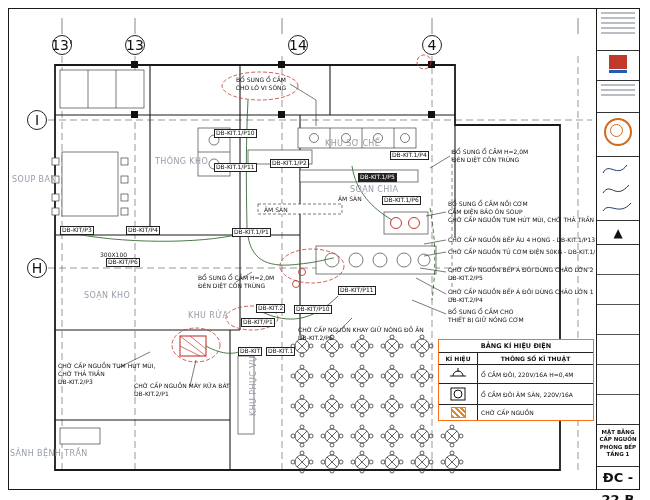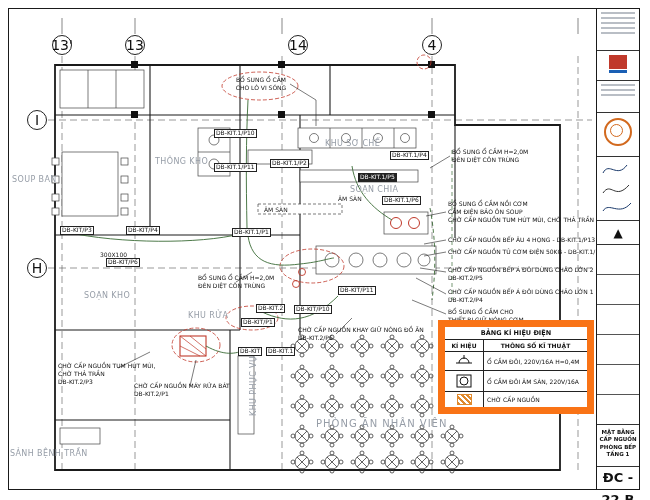--- a/index.html
+++ b/index.html
@@ -12,21 +12,21 @@
   .room.big{font-size:10px;letter-spacing:1px;}
   .db{font-size:6px;background:#fff;border:1px solid #222;padding:0 1px;}
   .db.dark{background:#222;color:#fff;border-color:#222;}
   .dim{font-size:6px;color:#222;}
   .bubble{position:absolute;width:20px;height:20px;border:1.1px solid #222;border-radius:50%;background:#fff;
           display:flex;align-items:center;justify-content:center;font-size:14px;box-sizing:border-box;}
   .ann{position:absolute;font-size:6px;line-height:1.3;color:#111;}
   .ann span{display:block;}
   .ann.center{text-align:center;}
   
-  .legend{position:absolute;left:438px;top:320px;width:156px;border:7px solid #f97316;background:#fff;
+  .legend{position:absolute;left:438px;top:339px;width:156px;border:1px solid #f97316;background:#fff;
           font-size:6px;box-sizing:border-box;}
   .legend .ttl{border-bottom:1px solid #222;text-align:center;font-weight:bold;padding:2px 0;font-size:6.5px;}
   .legend .hdr,.legend .row{display:flex;border-bottom:1px solid #222;}
   .legend .row:last-child{border-bottom:none;}
   .legend .c1{width:38px;border-right:1px solid #222;display:flex;align-items:center;justify-content:center;padding:2px 0;}
   .legend .c2{flex:1;display:flex;align-items:center;padding:2px 3px;}
   .legend .hdr div{font-weight:bold;justify-content:center;}
   .hatch{width:13px;height:9px;border:1px solid #e08a2e;
          background:repeating-linear-gradient(45deg,#e08a2e 0 2px,#fff 2px 4px);}
   
@@ -240,21 +240,20 @@
 
   <span class="lbl room" style="left:12px;top:176px;">SOUP BAN</span>
   <span class="lbl room" style="left:155px;top:158px;">THÔNG KHO</span>
   <span class="lbl room" style="left:318px;top:140px;margin-left:7px;">KHU SƠ CHẾ</span>
   <span class="lbl room" style="left:350px;top:186px;text-align:right;">SOẠN CHIA</span>
   <span class="lbl dim" style="left:338px;top:196px;">ÂM SÀN</span>
   <span class="lbl dim" style="left:264px;top:207px;">ÂM SÀN</span>
   <span class="lbl room" style="left:84px;top:292px;">SOẠN KHO</span>
   <span class="lbl room" style="left:148px;top:312px;margin-left:40px;">KHU RỬA</span>
   <span class="lbl room vert" style="left:250px;top:416px;">KHU PHỤC VỤ</span>
-  <span class="lbl room big" style="left:316px;top:418px;">PHÒNG ĂN NHÂN VIÊN</span>
   <span class="lbl room" style="left:10px;top:450px;">SẢNH BỆNH TRẦN</span>
   <span class="lbl dim" style="left:100px;top:252px;">300X100</span>
 
   <span class="lbl db" style="left:214px;top:129px;">DB-KIT.1/P10</span>
   <span class="lbl db" style="left:214px;top:163px;">DB-KIT.1/P11</span>
   <span class="lbl db" style="left:270px;top:159px;">DB-KIT.1/P2</span>
   <span class="lbl db dark" style="left:358px;top:173px;">DB-KIT.1/P5</span>
   <span class="lbl db" style="left:390px;top:151px;">DB-KIT.1/P4</span>
   <span class="lbl db" style="left:382px;top:196px;">DB-KIT.1/P6</span>
   <span class="lbl db" style="left:232px;top:228px;">DB-KIT.1/P1</span>

